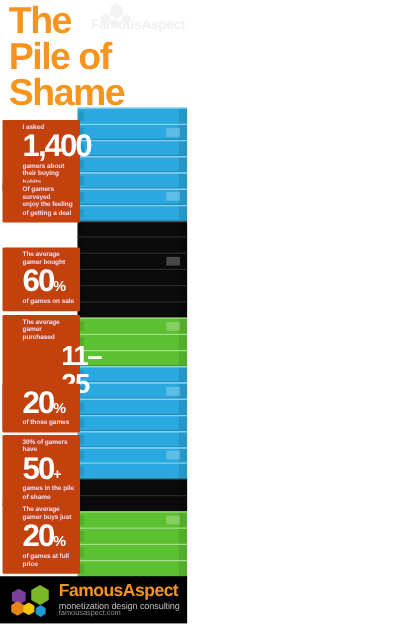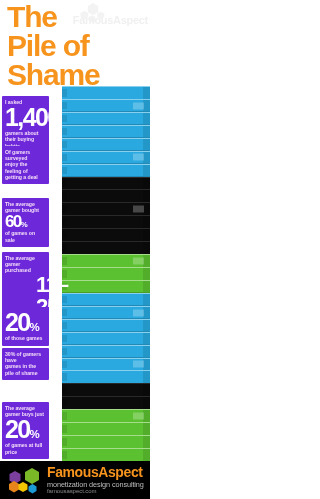--- a/index.html
+++ b/index.html
@@ -43,36 +43,36 @@
   .case .edge{
     position:absolute;right:0;top:0;bottom:0;width:7px;
     background:rgba(0,0,0,.10);
   }
   .case.blue{background:#29A9E0;}
   .case.black{background:#0b0b0b;border-top-color:rgba(255,255,255,.12);}
   .case.green{background:#5CC130;}
 
   
   .stat{
-    position:absolute;left:2px;width:47px;box-sizing:border-box;
-    background:#6d28d9;color:#ffffff;padding:3px 4px 4px 3px;
+    position:absolute;left:2px;width:62px;box-sizing:border-box;
+    background:#c2410c;color:#ffffff;padding:3px 4px 4px 16px;
     border-radius:1px;
   }
   .stat .pre,.stat .post{
     display:block;font-size:5.2px;line-height:6.2px;font-weight:bold;
     color:#F3DCF8;letter-spacing:-0.05px;
   }
   .stat .big{
     display:block;font-weight:bold;color:#ffffff;
     letter-spacing:-1.6px;line-height:1;
   }
   .stat .big .unit{font-size:.46em;letter-spacing:-0.5px;}
   .s1 .big{font-size:25px;}
   .s2 .big{font-size:25px;}
-  .s3 .big{font-size:17px;}
+  .s3 .big{font-size:25px;}
   .s4 .big{font-size:22px;letter-spacing:-1.2px;margin-left:31px;}
   .s5 .big{font-size:25px;}
   .s6 .big{font-size:25px;}
   .s7 .big{font-size:25px;}
 
   
   .footer{position:absolute;left:0;bottom:0;width:150px;height:38px;background:#000;}
   .footer-logo{position:absolute;left:4px;top:5px;width:40px;height:29px;}
   .brand{
     position:absolute;left:47px;top:4px;
@@ -259,20 +259,21 @@
     <span class="post">games in the past 12 months and has not played</span>
   </div>
 
   <div class="stat s5" style="top:307px;">
     <span class="big"><span>20</span><span class="unit">%</span></span>
     <span class="post">of those games</span>
   </div>
 
   <div class="stat s6" style="top:348px;">
     <span class="pre">30% of gamers have</span>
+    <span class="big"><span>50</span><span class="unit">+</span></span>
     <span class="post">games in the pile of shame</span>
   </div>
 
   <div class="stat s7" style="top:402px;">
     <span class="pre">The average gamer buys just</span>
     <span class="big"><span>20</span><span class="unit">%</span></span>
     <span class="post">of games at full price</span>
   </div>
 
   <div class="footer">

